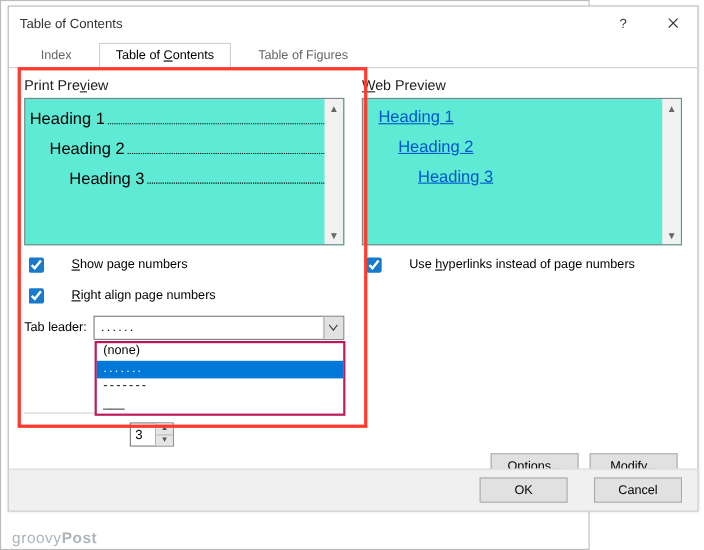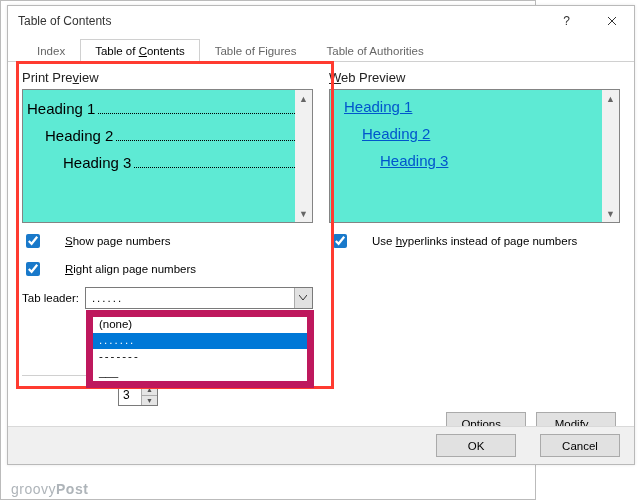--- a/index.html
+++ b/index.html
@@ -3,21 +3,21 @@
 <meta charset="utf-8">
 <style>
   * { box-sizing: border-box; font-family: "Segoe UI", Tahoma, sans-serif; }
   body { margin: 0; background: #fff; font-size: 12px; color: #000; }
   .outer { width: 536px; height: 500px; position: relative; border: 1px solid #bbb; }
   .dialog { position: absolute; left: 6px; top: 4px; width: 628px; height: 460px; border: 1px solid #b9b9b9; background: #fff; box-shadow: 0 0 3px rgba(0,0,0,.1); }
   .titlebar { height: 30px; display: flex; align-items: center; padding-left: 10px; }
   .titlebar .t { font-size: 12px; color: #333; }
   .titlebar .btns { margin-left: auto; display: flex; }
   .titlebar .btn { width: 45px; height: 30px; display: flex; align-items: center; justify-content: center; color: #333; }
-  .tabs { display: flex; padding: 2px 10px 0 14px; border-bottom: 1px solid #d0d0d0; height: 26px; gap:0; }
+  .tabs { display: flex; padding: 2px 10px 0 14px; border-bottom: 1px solid #d0d0d0; height: 26px; gap:10px; }
   .tab { padding: 5px 14px 4px; border: 1px solid transparent; color: #666; position: relative; top: 1px; font-size: 11.5px; }
   .tab .u { text-decoration: underline; }
   .tab.active { border-color: #d0d0d0; border-bottom-color: #fff; background: #fff; color: #000; }
   .body { padding: 8px 14px 6px 14px; }
   .cols { display: flex; gap: 16px; }
   .col { flex: 1; }
   .sectitle { font-size: 13px; margin-bottom: 4px; color: #222; }
   .sectitle .u { text-decoration: underline; }
   .preview { border: 1px solid #848484; height: 134px; background: #5eead4; position: relative; overflow: hidden; }
   .preview .sb { position: absolute; right: 0; top: 0; bottom: 0; width: 17px; background: #f1f1f1; }
@@ -28,21 +28,21 @@
   .lead { flex:1; border-bottom: 1.5px dotted #000; margin: 0 3px 3px 3px; }
   .pweb { padding: 8px 14px; font-family: "Calibri", sans-serif; }
   .wlink { color: #0056cc; text-decoration: underline; font-size: 15px; margin-bottom: 10px; }
   .chkrow { display:flex; align-items:center; gap:22px; margin-top:8px; font-size:11.5px; }
   .chkrow input { accent-color: #1979ca; width:14px; height:14px; }
   .chkrow .u { text-decoration: underline; }
   .tlrow { display:flex; align-items:center; gap:6px; margin-top:8px; font-size:11.5px; }
   .combo { flex:1; max-width: 228px; height:22px; border:1px solid #7a7a7a; background:#fff; display:flex; align-items:center; position:relative; }
   .combo .val { padding-left:6px; flex:1; letter-spacing:2px; }
   .combo .btn { width:18px; height:100%; border-left:1px solid #ababab; background:#e1e1e1; display:flex;align-items:center;justify-content:center; }
-  .dropdown { position:absolute; top:22px; left:0; width: 228px; border:7px solid #be185d; background:#fff; z-index:5; }
+  .dropdown { position:absolute; top:22px; left:0; width: 228px; border:2px solid #be185d; background:#fff; z-index:5; }
   .dropdown .opt { padding: 1px 6px; font-size:11.5px; letter-spacing:2px; min-height:16px; }
   .dropdown .opt.sel { background:#0078d7; color:#fff; }
   .hr { border:none; border-top:1px solid #d0d0d0; margin: 66px 0 8px; }
   .spin { border:1px solid #7a7a7a; width:40px; height:22px; display:flex; margin-left:96px; margin-top: 2px; position:relative; }
   .spin .sv { flex:1; padding-left:4px; display:flex; align-items:center; }
   .spin .arrs { width:16px; border-left:1px solid #ababab; display:flex; flex-direction:column; }
   .spin .arrs div { flex:1; display:flex;align-items:center;justify-content:center; font-size:7px; background:#e5e5e5; color:#555; }
   .spin .arrs div:first-child { border-bottom:1px solid #ababab; }
   .btnrow { display:flex; gap:10px; justify-content:flex-end; margin-top:6px; padding-right:4px; }
   .wbtn { min-width:80px; height:23px; border:1px solid #aaa; background:#e1e1e1; font-size:11.5px; display:flex;align-items:center;justify-content:center; }
@@ -66,21 +66,20 @@
               <path d="M1 1 L9 9 M9 1 L1 9" stroke="#333" stroke-width="1"></path>
             </svg>
         </div>
       </div>
     </div>
 
     <div class="tabs">
       <div class="tab"><span>Index</span></div>
       <div class="tab active"><span>Table of </span><span class="u">C</span><span>ontents</span></div>
       <div class="tab"><span>Table of Figures</span></div>
-      <div class="tab"><span>Table of Authorities</span></div>
     </div>
 
     <div class="body">
       <div class="cols">
         <div class="col">
           <div class="sectitle"><span>Print Pre</span><span class="u">v</span><span>iew</span></div>
           <div class="preview">
             <div class="pprint">
               <div class="prow" style="margin-left:0">
                   <span>Heading 1</span>

